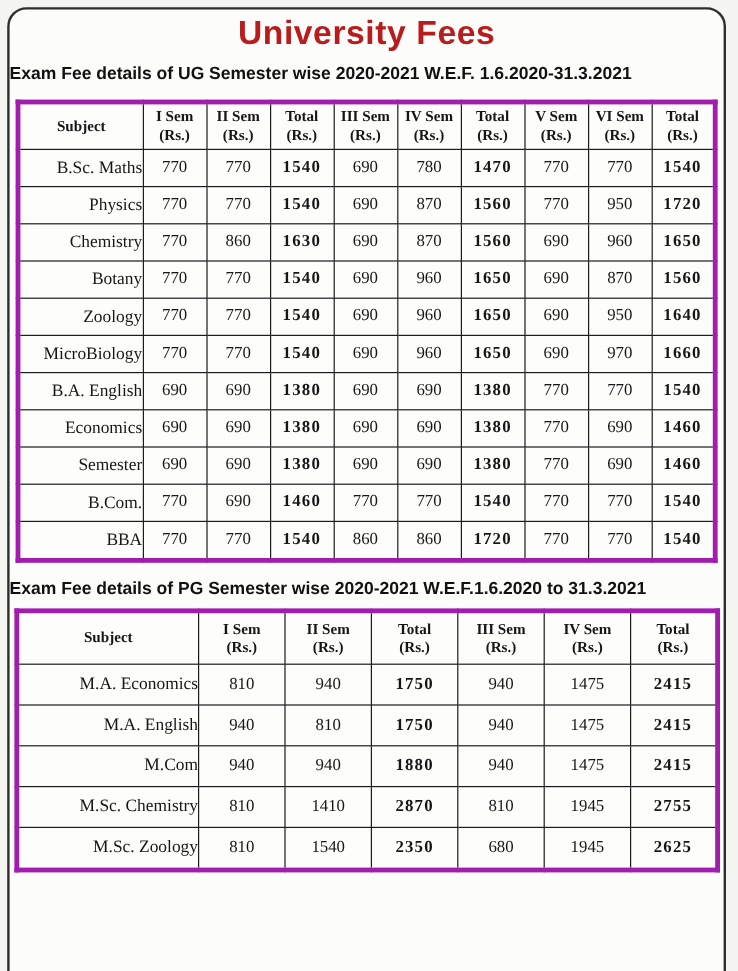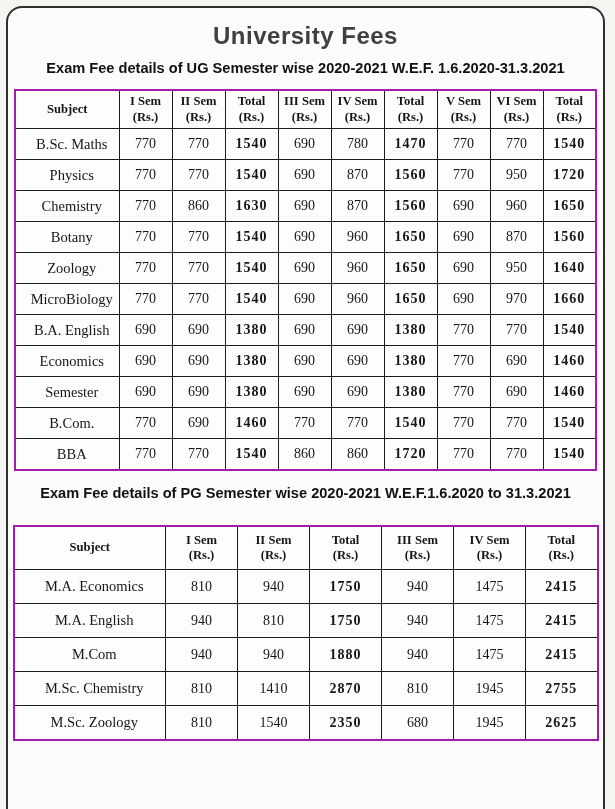--- a/index.html
+++ b/index.html
@@ -17,61 +17,60 @@
     top: 6px;
     width: 599px;
     height: 850px;
     background: #fcfcfa;
     border: 2px solid #2e2e2e;
     border-radius: 16px;
     box-sizing: border-box;
   }
   .page-title {
     text-align: center;
-    font-size: 24px;
+    font-size: 28px;
     font-weight: bold;
     letter-spacing: 0.5px;
-    color: #404040;
-    margin: 14px 0 10px 0;
+    color: #b91c1c;
+    margin: 4px 0 10px 0;
     font-family: "Liberation Sans", sans-serif;
   }
   .section-heading {
-    text-align: center;
     font-size: 14.6px;
     font-weight: bold;
     color: #111;
     font-family: "Liberation Sans", sans-serif;
   }
   .heading-ug { margin: 0 0 13px 0; }
-  .heading-pg { margin: 14px 0 24px 0; }
+  .heading-pg { margin: 14px 0 8px 0; }
   table.fees {
     border-collapse: collapse;
     table-layout: fixed;
     margin: 0 auto;
-    border: 2px solid #a21caf;
+    border: 4px solid #a21caf;
     background: #fdfdfc;
   }
   table.fees th, table.fees td {
     border: 1px solid #1c1c1c;
     font-family: "Liberation Serif", serif;
     color: #161616;
     text-align: center;
     padding: 0;
     overflow: hidden;
   }
   table.fees th {
     font-weight: bold;
     font-size: 12.6px;
     line-height: 1.2;
   }
   table.fees td {
     font-size: 14px;
   }
   table.fees td.subject {
-    text-align: center;
+    text-align: right;
     padding-left: 9px;
     font-size: 14.5px;
   }
   table.fees td.bold-col {
     font-weight: bold;
     letter-spacing: 1px;
   }
   .ug-table th { height: 37px; }
   .ug-table td { height: 30px; }
   .pg-table th { height: 42px; }

